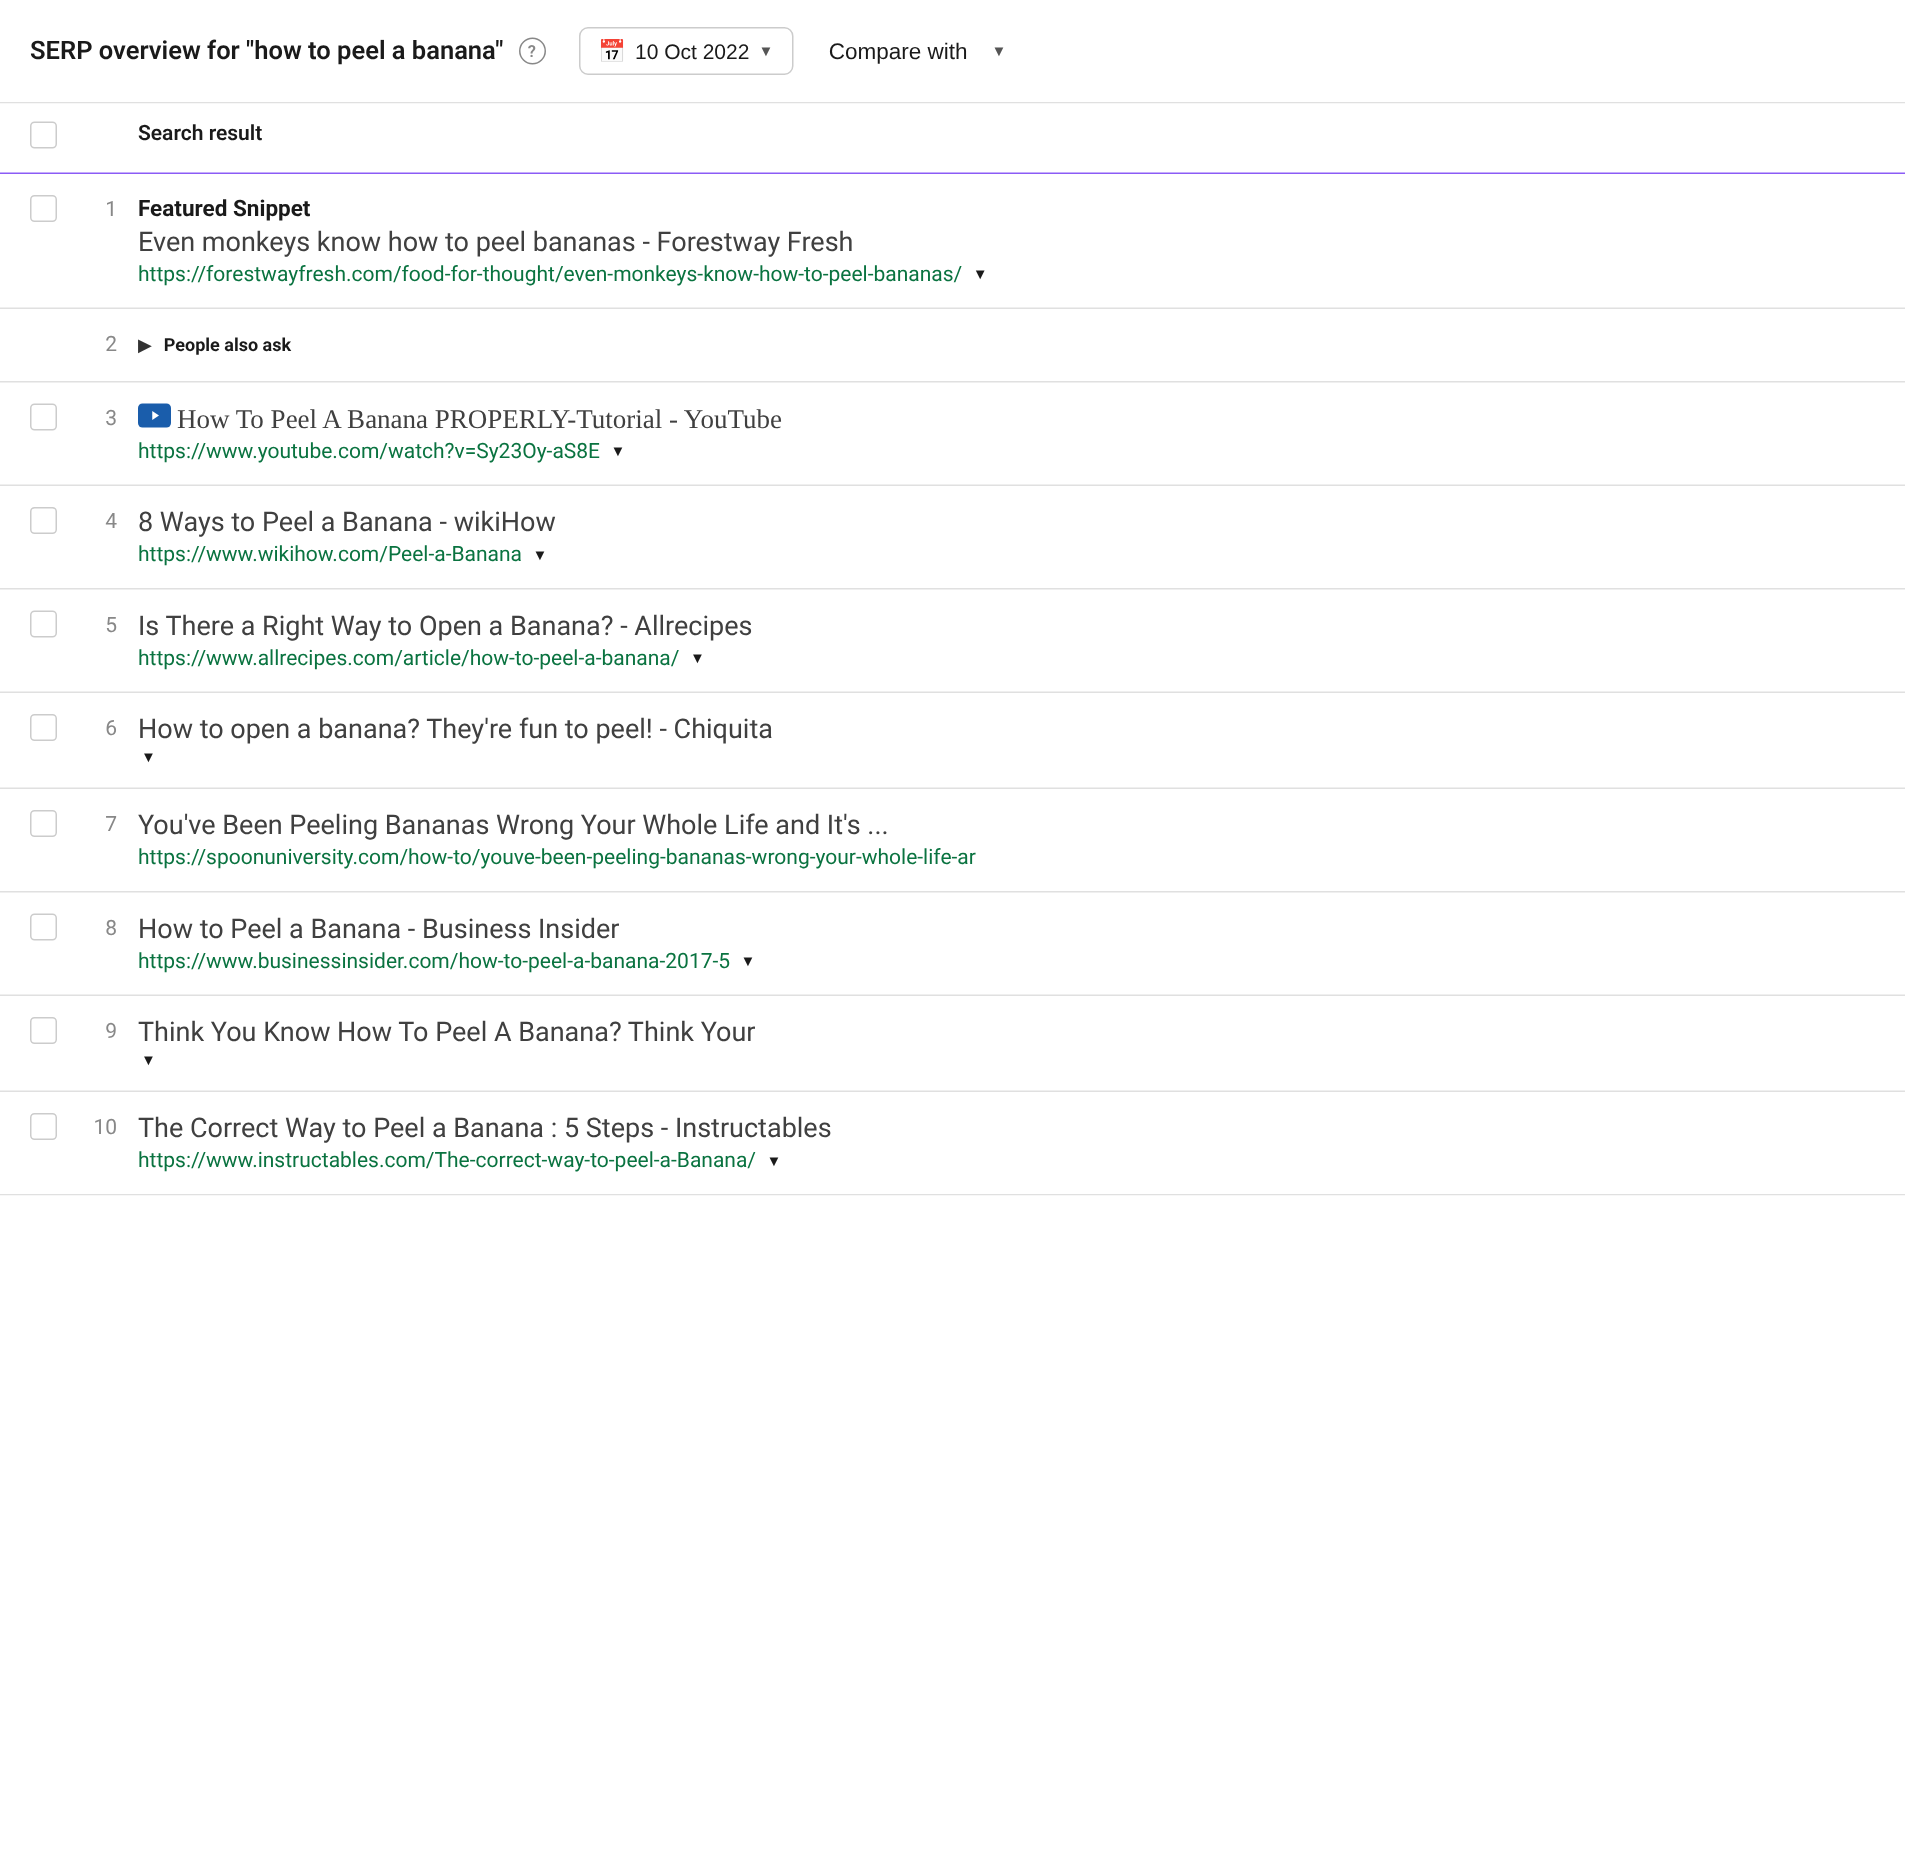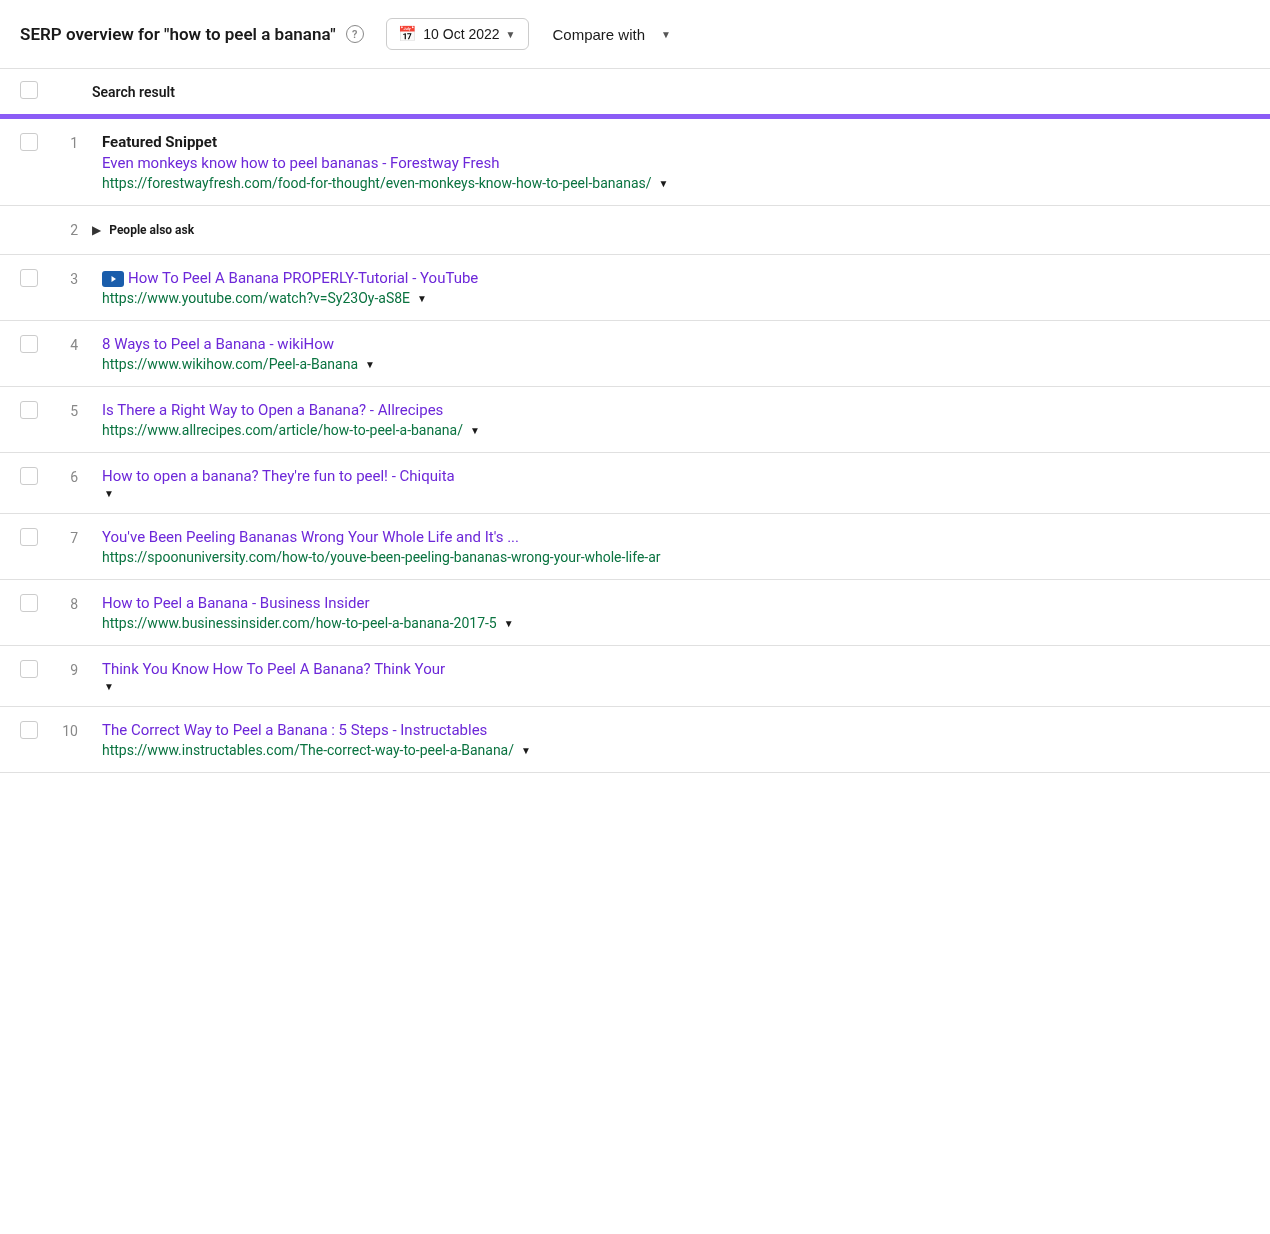--- a/index.html
+++ b/index.html
@@ -75,23 +75,22 @@
       font-weight: 400;
     }
 
     .compare-btn .chevron {
       font-size: 10px;
       color: #555;
     }
 
     .table-header-row {
       display: flex;
-      align-items: center;
       padding: 12px 20px;
-      border-bottom: 5px solid #8b5cf6;
+      border-bottom: 1px solid #8b5cf6;
       background: #fff;
     }
 
     .col-checkbox {
       width: 36px;
       flex-shrink: 0;
     }
 
     .col-num {
       width: 36px;
@@ -126,32 +125,31 @@
       display: flex;
       align-items: flex-start;
       padding: 14px 20px;
       border-bottom: 1px solid #e0e0e0;
     }
 
     .result-content {
       display: flex;
       flex-direction: column;
       gap: 3px;
-      margin-left: 10px;
     }
 
     .result-title {
       font-size: 15px;
       font-weight: 700;
       color: #1a1a1a;
     }
 
     .result-link {
-      font-size: 15px;
-      color: #6d28d9;
+      font-size: 18px;
+      color: #404040;
       text-decoration: none;
       cursor: pointer;
     }
 
     .result-url {
       font-size: 14px;
       color: #0a7340;
       display: flex;
       align-items: center;
       gap: 5px;
@@ -224,21 +222,22 @@
       flex-shrink: 0;
     }
 
     .yt-icon svg {
       width: 12px;
       height: 12px;
     }
 
     .result-link-with-icon {
       display: flex;
-      align-items: flex-end;
+      align-items: flex-start;
+      font-family: Liberation Serif, serif;
     }
   </style>
 </head>
 <body>
 
 <div class="header">
   <span class="header-title">SERP overview for "how to peel a banana"</span>
   <span class="header-help-icon">?</span>
   <button class="header-date-btn">
     <span class="cal-icon">📅</span>

